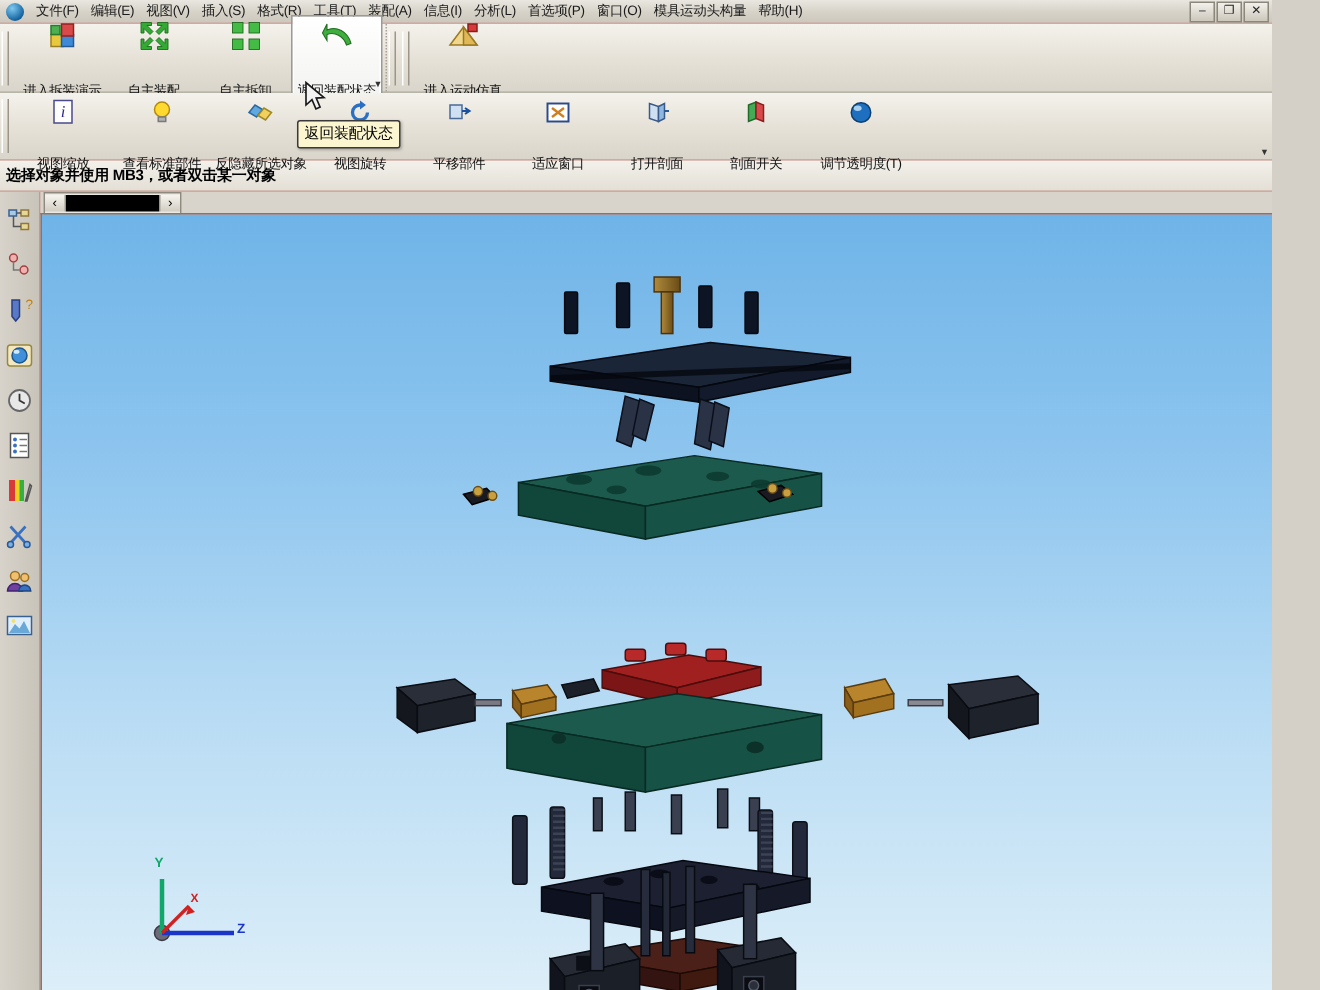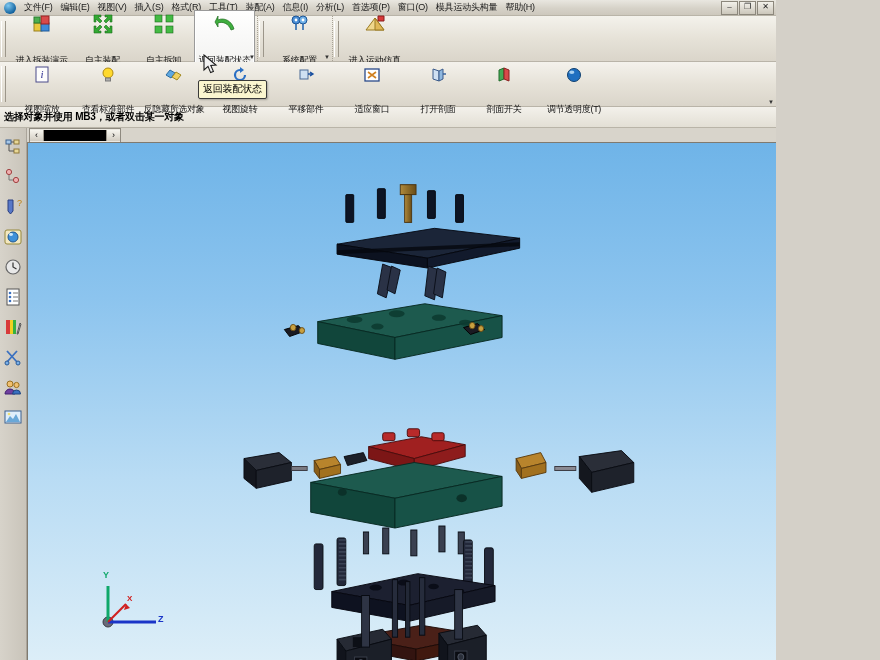--- a/index.html
+++ b/index.html
@@ -5,21 +5,21 @@
 <style>
   html, body {
     margin: 0; padding: 0;
     width: 880px; height: 660px;
     overflow: hidden;
     font-family: "Liberation Sans", "DejaVu Sans", sans-serif;
     background: #d4d0c8;
   }
   #app {
     position: relative;
-    width: 776px; height: 660px;
+    width: 848px; height: 660px;
     background: #fca5a5;
     display: flex; flex-direction: column;
   }
 
   
   .menubar {
     height: 15px;
     background: linear-gradient(to bottom, #e9e7e0 0%, #d6d2c8 55%, #cdc8bd 100%);
     display: flex; align-items: center;
     border-bottom: 1px solid #b9b4a8;
@@ -256,35 +256,20 @@
           <svg width="22" height="20" viewBox="0 0 22 20">
             <path d="M20 15 C18 7 10 3 4 6 L4 2 L1 8 L4 13 L4 9 C9 7 15 10 17 16 Z" fill="#3fae3f" stroke="#206b20" stroke-width=".7"></path>
           </svg>
         </div>
         <div class="tb-lbl">返回装配状态</div>
         <div class="tb-overflow">▼</div>
       </div>
     </div>
 
     <div class="tb-grip"></div>
-    <div class="tb-group">
-      <div class="tb-btn">
-        <div class="tb-ico">
-          <svg width="22" height="20" viewBox="0 0 22 20">
-            <circle cx="7" cy="6" r="4" fill="#4c8fd6" stroke="#1d5596"></circle>
-            <circle cx="14" cy="6" r="4" fill="#6fb0e8" stroke="#1d5596"></circle>
-            <circle cx="7" cy="6" r="1.4" fill="#fff"></circle>
-            <circle cx="14" cy="6" r="1.4" fill="#fff"></circle>
-            <path d="M7 10 v6 M14 10 v6" stroke="#2d6bb0" stroke-width="1.6" fill="none"></path>
-          </svg>
-        </div>
-        <div class="tb-lbl">系统配置</div>
-        <div class="tb-overflow">▼</div>
-      </div>
-    </div>
 
     <div class="tb-grip"></div>
     <div class="tb-group" style="border-right:none">
       <div class="tb-btn">
         <div class="tb-ico">
           <svg width="22" height="20" viewBox="0 0 22 20">
             <path d="M2 16 L11 4 L20 16 Z" fill="#f0d78c" stroke="#9a7a22"></path>
             <path d="M11 4 L20 16 L11 16 Z" fill="#e0b858" stroke="#9a7a22"></path>
             <path d="M14 2 l6 0 0 5 -6 0z" fill="#d83a3a" stroke="#8a1c1c"></path>
           </svg>

